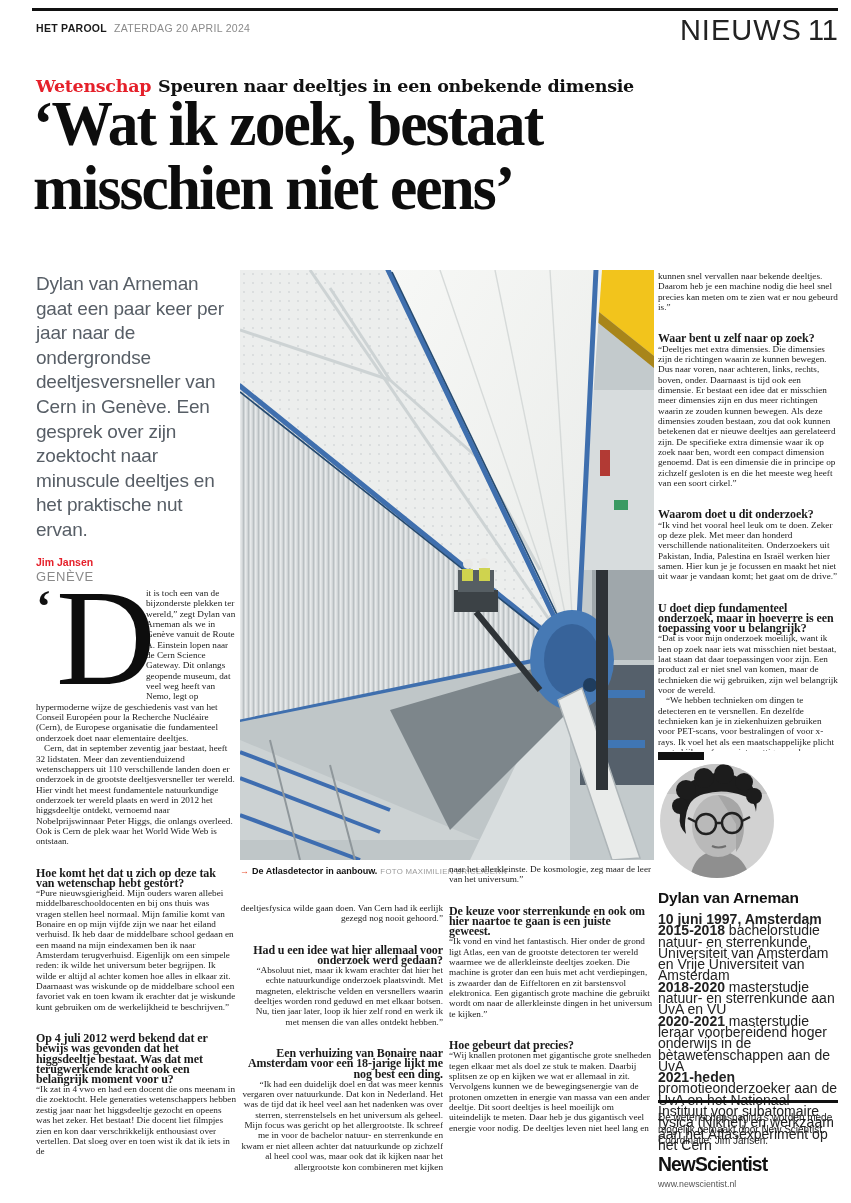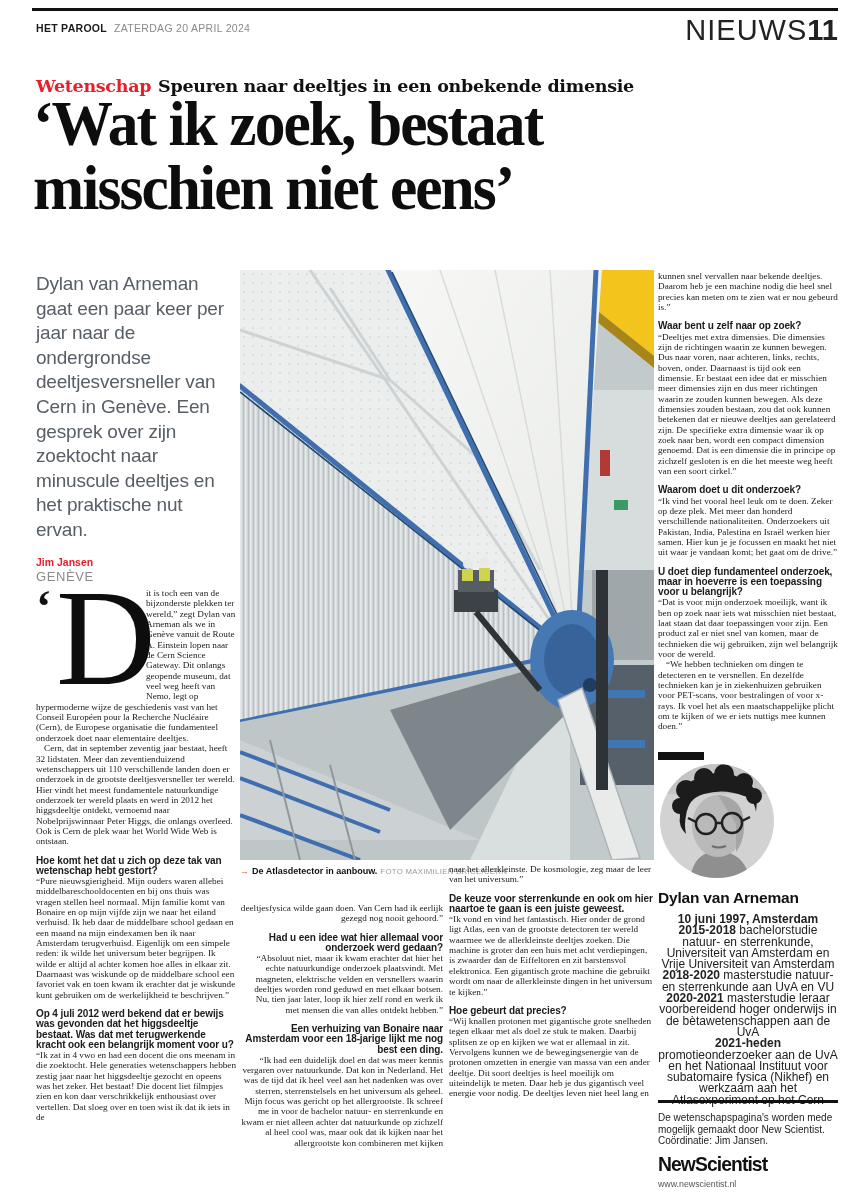--- a/index.html
+++ b/index.html
@@ -7,43 +7,43 @@
         font-family:"Liberation Sans",sans-serif;color:#111;}
   .abs{position:absolute;}
 
   
   .toprule{left:32px;top:8px;width:806px;height:3px;background:#111;}
   .mast{left:36px;top:22px;font-size:10.5px;letter-spacing:.3px;}
   .mast b{font-weight:800;color:#1a1a1a;}
   .mast span{color:#8a8a8a;font-weight:400;margin-left:7px;margin-top:28px;}
   .pagehead{right:13px;top:14px;text-align:right;font-size:29px;letter-spacing:1px;color:#222;}
   .pagehead .sec{font-weight:400;}
-  .pagehead .num{font-weight:700;letter-spacing:0;}
+  .pagehead .num{font-weight:400;margin-left:6px;letter-spacing:0;}
 
   
   .kicker{left:36px;top:76px;font-family:"DejaVu Serif",serif;font-weight:700;font-size:17.5px;letter-spacing:-.3px;}
   .kicker .red{color:#e5202a;margin-right:7px;}
   .headline{left:33px;top:92px;width:800px;font-family:"Liberation Serif",serif;
             font-weight:700;font-size:64px;line-height:64px;letter-spacing:-2px;
             transform:scaleX(.96);transform-origin:left top;color:#0d0d0d;}
 
   
   .intro{left:36px;top:272px;width:200px;font-size:19px;line-height:24.6px;
          letter-spacing:-.2px;color:#575e66;font-weight:400;}
   .byline{left:36px;top:556px;font-size:10.5px;}
   .byline .author{color:#e5202a;font-weight:700;}
   .byline .loc{color:#8a8a8a;font-size:13px;letter-spacing:.6px;margin-top:1px;}
 
   
   .col{font-family:"Liberation Serif",serif;font-size:9.2px;line-height:10.35px;
        color:#1b1b1b;text-align:left;overflow:hidden;}
   .col p{margin:0;}
   .col p + p.p-a, .col p + p.p-body{margin-top:0;}
-  .col p.p-q{font-family:Liberation Sans, sans-serif;font-weight:700;font-size:10px;
-             line-height:10.2px;margin-top:9px;letter-spacing:-.1px;}
+  .col p.p-q{font-family:Liberation Serif, serif;font-weight:700;font-size:12px;
+             line-height:10.2px;margin-top:21px;letter-spacing:-.1px;}
   .col p.p-body2{text-indent:8px;}
   .col1{left:36px;top:588px;width:200px;height:602px;}
   .col2{left:240px;top:903px;width:203px;height:287px;text-align:right;}
   .col3{left:449px;top:864px;width:205px;height:287px;}
   .col4{left:658px;top:271px;width:180px;height:480px;}
 
   
   .dropwrap{float:left;width:110px;height:113px;position:relative;}
   .oq{position:absolute;left:0;top:-4px;font-family:"Liberation Serif",serif;
       font-weight:700;font-size:46px;line-height:1;color:#111;}
@@ -54,21 +54,21 @@
   .photo{left:240px;top:270px;width:414px;height:590px;background:#dfe3e3;}
   .caption{left:240px;top:866px;width:414px;font-size:9px;line-height:11px;}
   .caption .arrow{color:#e8502f;font-weight:700;margin-right:3px;}
   .caption b{font-weight:800;}
   .caption .credit{color:#9a9a9a;font-size:7.8px;letter-spacing:.3px;margin-left:3px;}
 
   
   .biomark{left:658px;top:752px;width:46px;height:8px;background:#111;}
   .portrait{left:660px;top:764px;width:114px;height:114px;border-radius:50%;overflow:hidden;}
   .bioname{left:658px;top:889px;font-size:15.5px;font-weight:800;letter-spacing:-.2px;}
-  .biolist{left:658px;top:914px;width:180px;font-size:12px;line-height:11.3px;color:#222;text-align:center;}
+  .biolist{left:658px;top:914px;width:180px;font-size:14px;line-height:11.3px;color:#222;}
   .biolist p{margin:0 0 0 0;}
   .biolist b{font-weight:800;}
 
   
   .footrule{left:658px;top:1100px;width:180px;height:2.5px;background:#111;}
   .credittext{left:658px;top:1112px;width:180px;font-size:10px;line-height:11.5px;color:#222;}
   .nslogo{left:658px;top:1152px;font-size:21px;font-weight:800;letter-spacing:-1px;
           transform:scaleX(.92);transform-origin:left top;color:#111;}
   .nsurl{left:658px;top:1179px;font-size:8.8px;color:#555;}
 </style>

